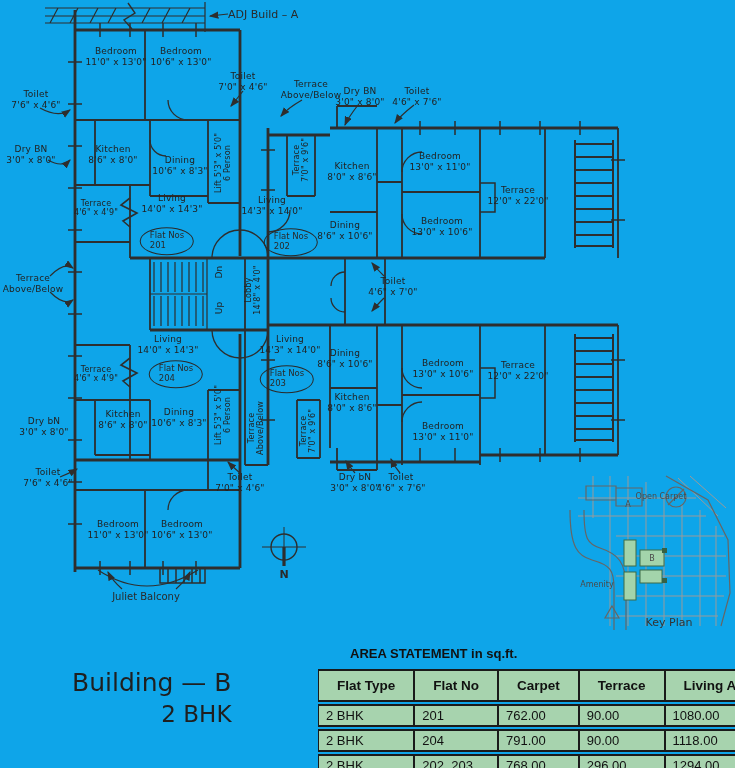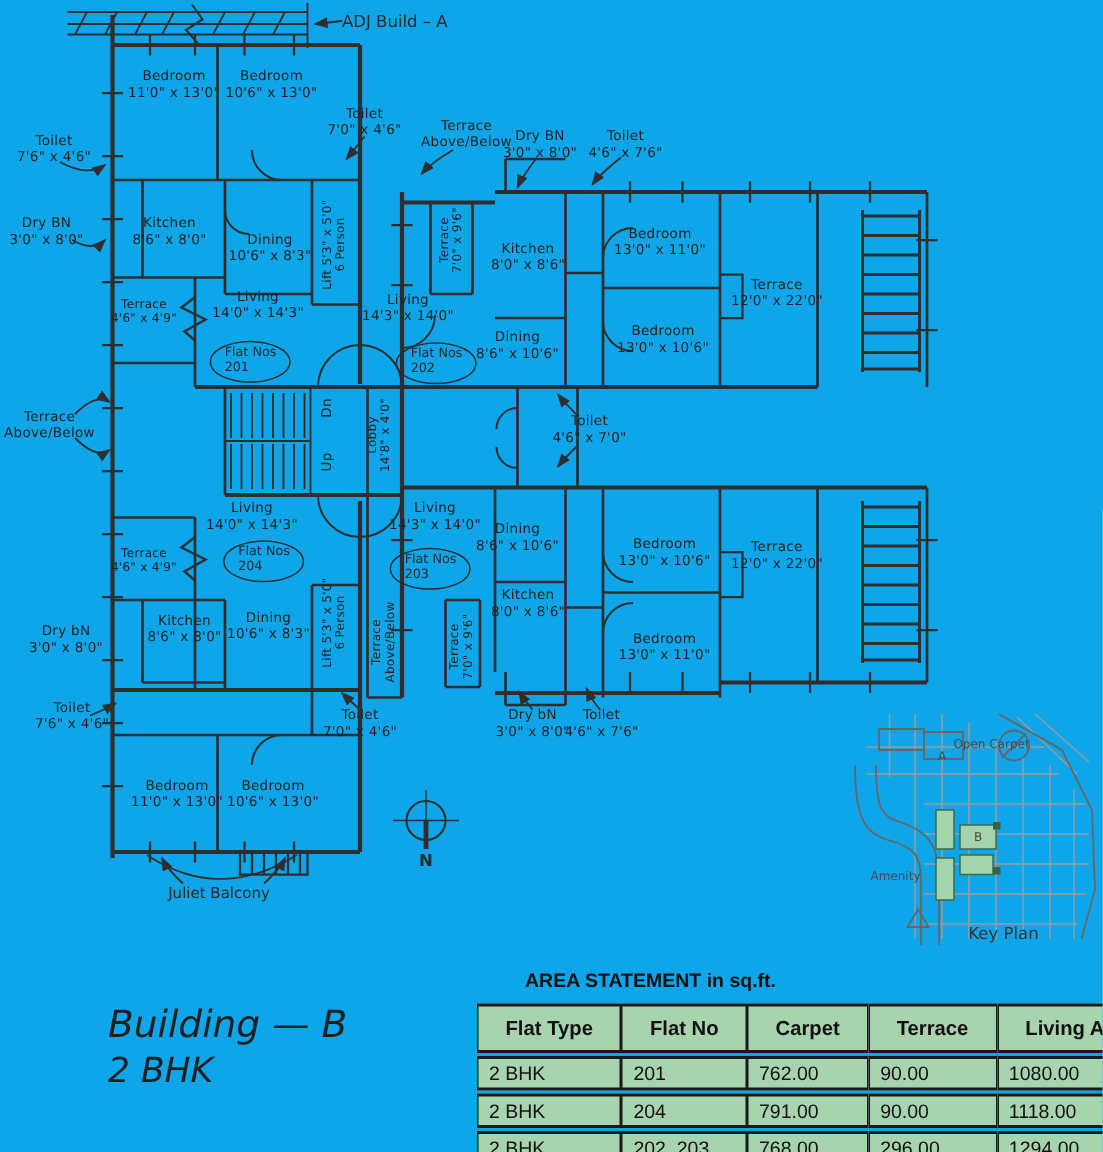--- a/index.html
+++ b/index.html
@@ -16,21 +16,21 @@
         border-radius:50%;padding:3px 9px;font-size:8.5px;line-height:1.15;
         background:transparent;white-space:nowrap;}
   .note{position:absolute;transform:translate(-50%,-50%);font-size:10px;white-space:nowrap;}
   .adj{position:absolute;left:228px;top:8px;font-size:11px;white-space:nowrap;}
   .kp-lbl{position:absolute;transform:translate(-50%,-50%);font-size:8px;color:#4a4a4a;
           text-align:center;line-height:1.1;white-space:nowrap;}
   .kp-title{font-size:11px;color:#333;padding-left:24px;}
   .north-n{position:absolute;transform:translate(-50%,-50%);font-size:11px;font-weight:bold;}
   
   .title-block{position:absolute;left:72px;top:666px;font-family:"DejaVu Sans",sans-serif;
-               font-style:italic;color:#1f1f1f;}
+               color:#1f1f1f;text-align:right;}
   .title-block .t1{font-size:25px;line-height:33px;}
   .title-block .t2{font-size:23px;line-height:31px;}
   .title-block .t3{font-size:25px;line-height:33px;}
   .as-head{position:absolute;left:318px;top:646px;font-family:"Liberation Sans",sans-serif;
            font-weight:bold;font-size:13px;color:#111;margin-left:32px;}
   table.as{position:absolute;left:318px;top:667px;border-collapse:separate;border-spacing:0 2px;
            font-family:"Liberation Sans",sans-serif;font-size:13px;color:#111;}
   table.as td,table.as th{background:#a7d3ae;border:1.6px solid #1a1a1a;border-top-width:2px;
            border-bottom-width:2px;padding:2px 7px;text-align:left;white-space:nowrap;}
   table.as th{font-size:13.5px;padding:7px 18px;}

